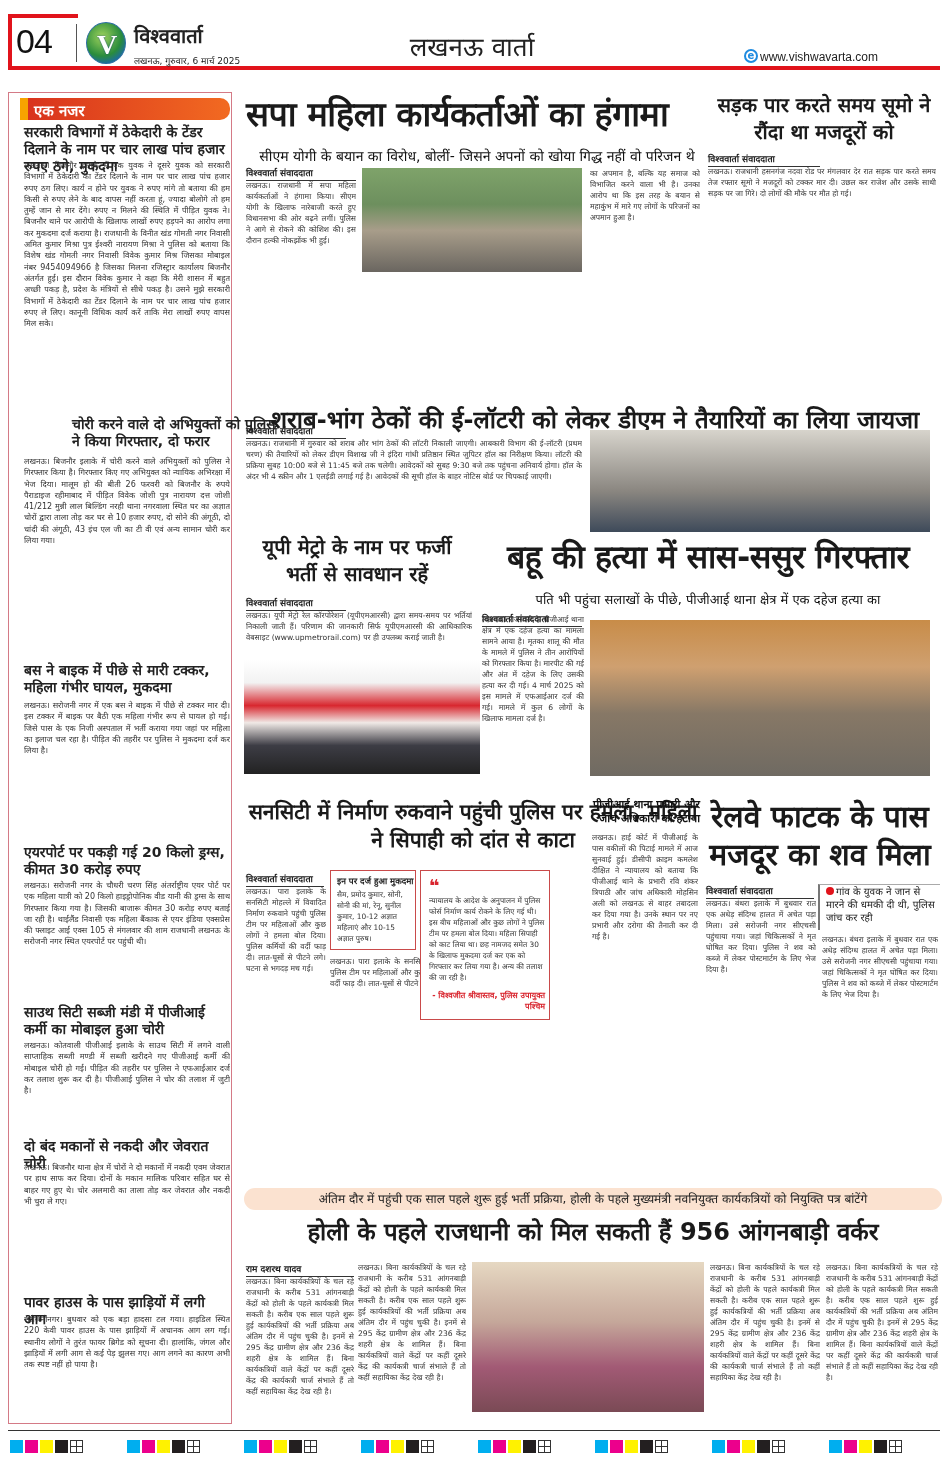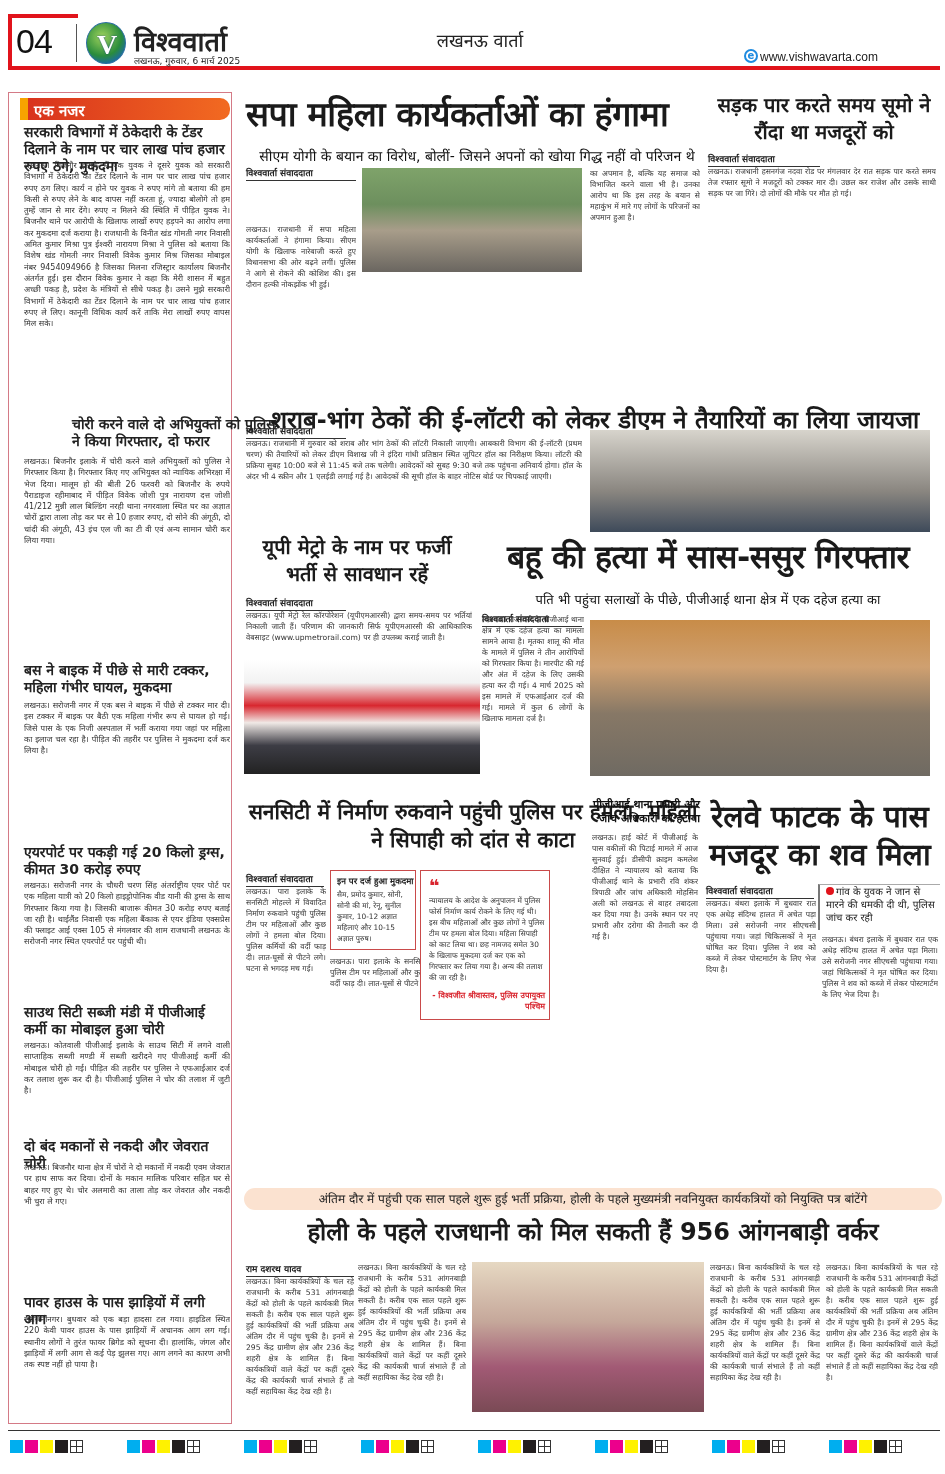--- a/index.html
+++ b/index.html
@@ -5,23 +5,23 @@
   * { box-sizing: border-box; margin: 0; padding: 0; }
   body { width: 945px; height: 1474px; background: #fff; font-family: "DejaVu Sans", sans-serif; color: #111; overflow: hidden; position: relative; }
   .abs { position: absolute; }
   .mast-topbar { left: 8px; top: 14px; width: 70px; height: 4px; background: #e1131b; }
   .mast-bottombar { left: 8px; top: 66px; width: 932px; height: 4px; background: #e1131b; }
   .mast-leftbar { left: 8px; top: 14px; width: 4px; height: 56px; background: #e1131b; }
   .pageno { left: 16px; top: 22px; font-family: "Liberation Sans", sans-serif; font-size: 34px; font-weight: 400; letter-spacing: -1px; color: #111; }
   .vsep { left: 76px; top: 24px; width: 1px; height: 38px; background: #555; }
   .logo { left: 86px; top: 22px; width: 40px; height: 42px; border-radius: 50%; background: radial-gradient(circle at 40% 35%, #9fd35b, #2a8c3c 55%, #1a6aa8 80%); border: 1px solid #2b6ea0; }
   .logo span { position: absolute; left: 10px; top: 6px; font-family: "Liberation Serif", serif; font-size: 28px; font-weight: bold; color: #fff; text-shadow: 0 0 2px #1a4d80; }
-  .brand { left: 134px; top: 22px; font-size: 27px; font-weight: bold; color: #222; }
+  .brand { left: 134px; top: 22px; font-size: 20px; font-weight: bold; color: #222; }
   .brand-sub { left: 134px; top: 54px; font-size: 9px; color: #222; }
-  .section-title { left: 380px; top: 28px; width: 200px; text-align: center; font-size: 18px; color: #222; }
+  .section-title { left: 372px; top: 28px; width: 200px; text-align: center; font-size: 26px; color: #222; }
   .site { left: 760px; top: 50px; font-family: "Liberation Sans", sans-serif; font-size: 12px; color: #222; }
   .site-icon { left: 744px; top: 49px; width: 14px; height: 14px; border-radius: 50%; border: 2px solid #1f8be0; color: #1f8be0; font-size: 10px; line-height: 10px; text-align: center; font-weight: bold; }
 
   
   .leftbox { left: 8px; top: 92px; width: 224px; height: 1332px; border: 1px solid #d47a86; }
   .eknazar { left: 24px; top: 98px; width: 206px; height: 22px; background: linear-gradient(90deg, #d8321d, #f26a21); border-radius: 0 10px 10px 0; }
   .eknazar span { position: absolute; left: 10px; top: 2px; color: #fff; font-weight: bold; font-size: 15px; }
   .eknazar::before { content: ""; position: absolute; left: -4px; top: 0; width: 8px; height: 22px; background: #f7a300; }
   .lhead { font-size: 14px; font-weight: bold; line-height: 17px; color: #222; left: 24px; width: 206px; }
   .lbody { font-size: 8px; line-height: 11.3px; color: #333; left: 24px; width: 206px; text-align: justify; overflow: hidden; }
@@ -108,21 +108,21 @@
 
 <div class="abs lhead" style="top:1138px;">दो बंद मकानों से नकदी और जेवरात चोरी</div>
 <div class="abs lbody" style="top:1162px;height:130px;">लखनऊ। बिजनौर थाना क्षेत्र में चोरों ने दो मकानों में नकदी एवम जेवरात पर हाथ साफ कर दिया। दोनों के मकान मालिक परिवार सहित घर से बाहर गए हुए थे। चोर अलमारी का ताला तोड़ कर जेवरात और नकदी भी चुरा ले गए।</div>
 
 <div class="abs lhead" style="top:1294px;">पावर हाउस के पास झाड़ियों में लगी आग</div>
 <div class="abs lbody" style="top:1314px;height:106px;">सरोजनीनगर। बुधवार को एक बड़ा हादसा टल गया। हाइडिल स्थित 220 केवी पावर हाउस के पास झाड़ियों में अचानक आग लग गई। स्थानीय लोगों ने तुरंत फायर ब्रिगेड को सूचना दी। हालांकि, जंगल और झाड़ियों में लगी आग से कई पेड़ झुलस गए। आग लगने का कारण अभी तक स्पष्ट नहीं हो पाया है।</div>
 
 <div class="abs h-xl h1">सपा महिला कार्यकर्ताओं का हंगामा</div>
 <div class="abs sub1">सीएम योगी के बयान का विरोध, बोलीं- जिसने अपनों को खोया गिद्ध नहीं वो परिजन थे</div>
 <div class="abs byline" style="left:246px;top:166px;width:110px;">विश्ववार्ता संवाददाता</div>
-<div class="abs body" style="left:246px;top:180px;width:110px;height:214px;margin-top:44px;">लखनऊ। राजधानी में सपा महिला कार्यकर्ताओं ने हंगामा किया। सीएम योगी के खिलाफ नारेबाजी करते हुए विधानसभा की ओर बढ़ने लगीं। पुलिस ने आगे से रोकने की कोशिश की। इस दौरान हल्की नोकझोंक भी हुई।</div>
+<div class="abs body" style="left:246px;top:180px;width:110px;height:214px;">लखनऊ। राजधानी में सपा महिला कार्यकर्ताओं ने हंगामा किया। सीएम योगी के खिलाफ नारेबाजी करते हुए विधानसभा की ओर बढ़ने लगीं। पुलिस ने आगे से रोकने की कोशिश की। इस दौरान हल्की नोकझोंक भी हुई।</div>
 <div class="abs photo ph-protest"></div>
 <div class="abs body" style="left:590px;top:168px;width:110px;height:226px;">का अपमान है, बल्कि यह समाज को विभाजित करने वाला भी है। उनका आरोप था कि इस तरह के बयान से महाकुंभ में मारे गए लोगों के परिजनों का अपमान हुआ है।</div>
 
 <div class="abs h-xl h2" style="white-space:normal;">सड़क पार करते समय सूमो ने रौंदा था मजदूरों को</div>
 <div class="abs byline" style="left:708px;top:152px;width:112px;">विश्ववार्ता संवाददाता</div>
 <div class="abs body" style="left:708px;top:166px;width:228px;height:228px;">लखनऊ। राजधानी हसनगंज नदवा रोड पर मंगलवार देर रात सड़क पार करते समय तेज रफ्तार सूमो ने मजदूरों को टक्कर मार दी। उछल कर राजेश और उसके साथी सड़क पर जा गिरे। दो लोगों की मौके पर मौत हो गई।</div>
 
 <div class="abs h-xl h3">शराब-भांग ठेकों की ई-लॉटरी को लेकर डीएम ने तैयारियों का लिया जायजा</div>
 <div class="abs byline" style="left:246px;top:424px;width:100px;">विश्ववार्ता संवाददाता</div>
 <div class="abs body" style="left:246px;top:438px;width:336px;height:96px;">लखनऊ। राजधानी में गुरुवार को शराब और भांग ठेकों की लॉटरी निकाली जाएगी। आबकारी विभाग की ई-लॉटरी (प्रथम चरण) की तैयारियों को लेकर डीएम विशाख जी ने इंदिरा गांधी प्रतिष्ठान स्थित जुपिटर हॉल का निरीक्षण किया। लॉटरी की प्रक्रिया सुबह 10:00 बजे से 11:45 बजे तक चलेगी। आवेदकों को सुबह 9:30 बजे तक पहुंचना अनिवार्य होगा। हॉल के अंदर भी 4 स्क्रीन और 1 एलईडी लगाई गई है। आवेदकों की सूची हॉल के बाहर नोटिस बोर्ड पर चिपकाई जाएगी।</div>

